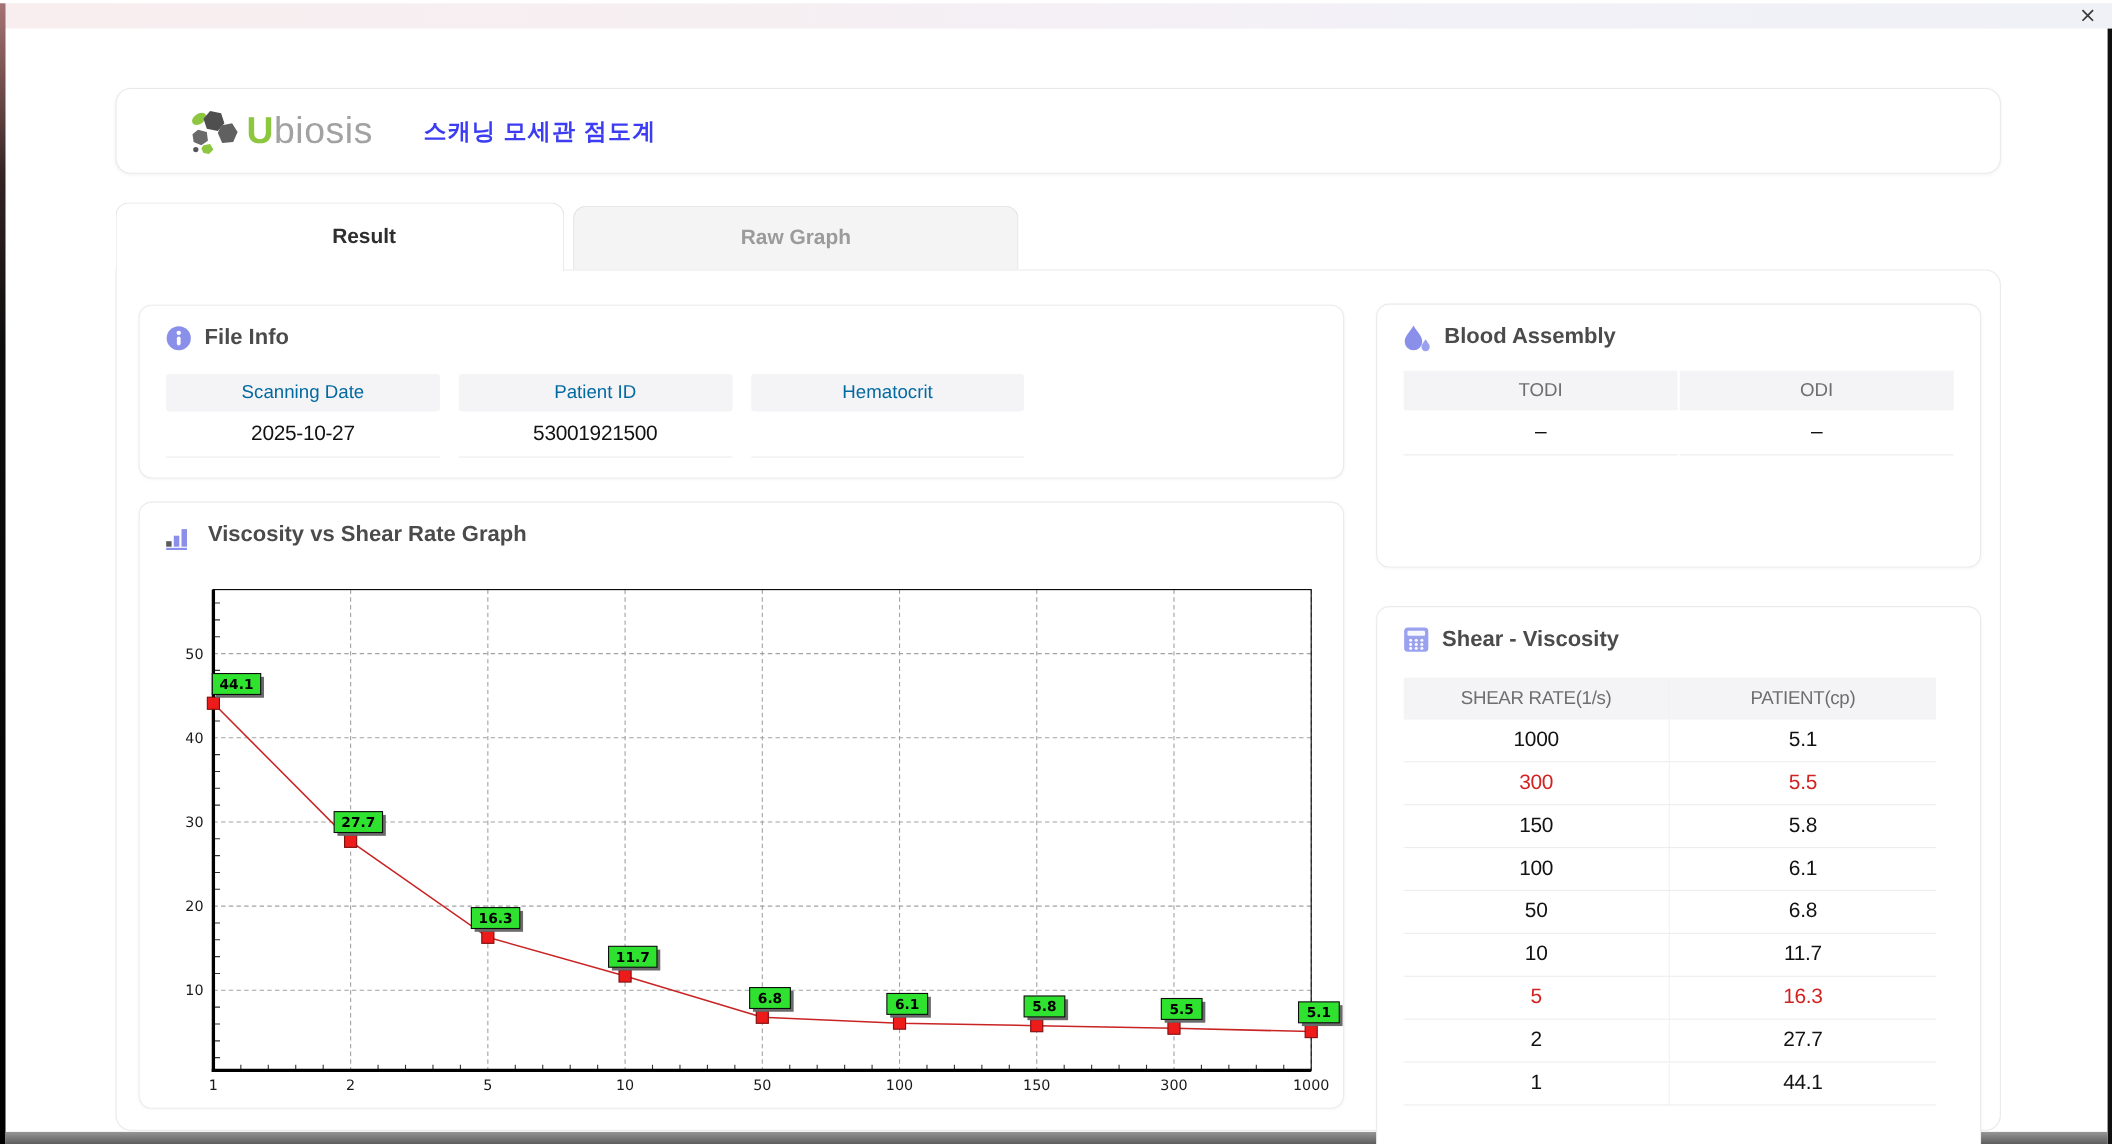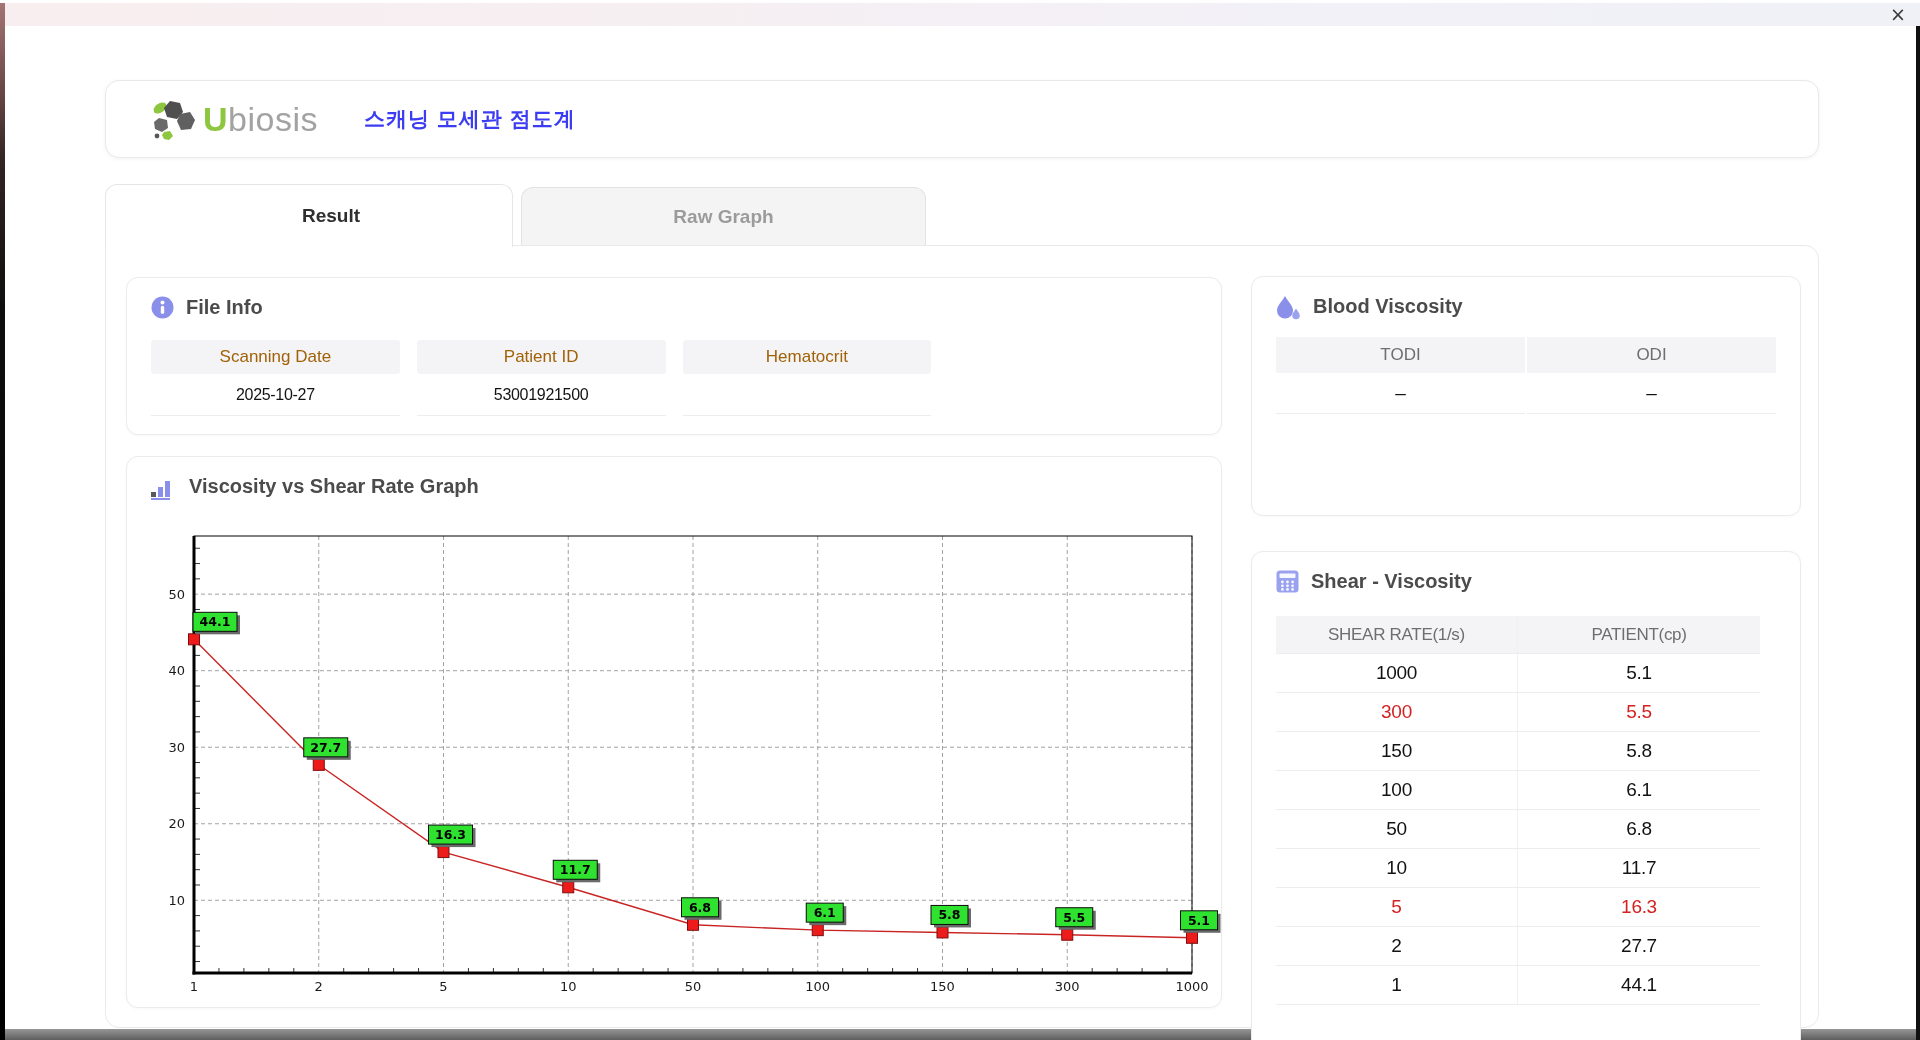--- a/index.html
+++ b/index.html
@@ -17,21 +17,21 @@
     font-family:"DejaVu Sans", sans-serif; cursor:default; }
   .edge-left { position:absolute; left:0; top:3px; width:5px; height:1037px;
     background:linear-gradient(180deg,#a57474 0%,#7c5454 6%,#342424 15%,#0d0d0d 30%,#000 100%); }
   .edge-right { position:absolute; right:0; top:26px; width:4px; height:1014px; background:#101010; }
   .edge-bottom { position:absolute; left:5px; top:1029px; width:1911px; height:11px;
     background:linear-gradient(180deg,#969696,#5e5e5e); }
 
   
   .header-card { position:absolute; left:105px; top:80px; width:1714px; height:78px;
     background:#fff; border:1px solid #e9e9eb; border-radius:14px;
-    box-shadow:0 1px 4px rgba(0,0,0,.05); display:flex; align-items:center; }
+    box-shadow:0 1px 4px rgba(0,0,0,.05); display:flex; align-items:center;padding-left:21px; }
   .logo { display:flex; align-items:center; gap:7px; margin-left:44px; }
   .logo-text { font-size:34px; font-weight:600; letter-spacing:.5px; line-height:1; }
   .logo-u { color:#8dc63f; }
   .logo-rest { color:#a2a2a2; font-weight:500; }
   .app-title { margin-left:46px; font-size:21px; font-weight:700; color:#3c3cf2; letter-spacing:1px; }
 
   
   .tab { position:absolute; display:flex; align-items:center; justify-content:center;
     font-size:19px; font-weight:700; border-radius:12px 12px 0 0; }
   .tab-result { left:105px; top:184px; width:408px; height:63px; background:#fff;
@@ -51,23 +51,23 @@
   .sv-card    { left:1145px; top:305px; width:550px;  height:500px; }
 
   .card-title { position:absolute; left:24px; top:18px; display:flex; align-items:flex-start;
     gap:12px; font-size:20px; font-weight:700; color:#4b4b4b; }
   .card-title svg { flex:0 0 auto; }
 
   
   .fi-fields { position:absolute; left:24px; top:62px; right:24px;
     display:grid; grid-template-columns:repeat(4,1fr); column-gap:17px; }
   .fi-head { height:34px; background:#f4f4f6; border-radius:3px; display:flex;
-    align-items:center; justify-content:center; font-size:17px; color:#a16207;text-align:center; }
+    align-items:center; justify-content:center; font-size:17px; color:#0369a1;text-align:center; }
   .fi-val { height:42px; display:flex; align-items:center; justify-content:center;
-    font-size:16px; color:#121212; border-bottom:1px solid #ededef; letter-spacing:-0.3px; }
+    font-size:19px; color:#121212; border-bottom:1px solid #ededef; letter-spacing:-0.3px; }
 
   
   .bv-tables { position:absolute; left:24px; top:60px; right:24px; }
   .bv-table { margin-bottom:12px; }
   .bv-row { display:grid; grid-template-columns:1fr 1fr; column-gap:2px; }
   .bv-row.head .bv-cell { height:36px; background:#f4f4f6; font-size:17px; color:#6e6e6e; }
   .bv-row.vals .bv-cell { height:41px; font-size:19px; color:#121212;
     border-bottom:1px solid #ececee; letter-spacing:-0.3px; }
   .bv-cell { display:flex; align-items:center; justify-content:center; }
 
@@ -277,21 +277,21 @@
         </svg>
     </div>
   </div>
 
   <div class="card bv-card">
     <div class="card-title">
       <svg width="25" height="27" viewBox="0 0 25 27">
         <path d="M9 1 C12 6.5 17 10.5 17 15.5 A8 8 0 1 1 1 15.5 C1 10.5 6 6.5 9 1 Z" fill="#8a90ea"></path>
         <path d="M20 13.5 C21.6 16.2 23.8 18.2 23.8 20.5 A3.8 3.8 0 1 1 16.2 20.5 C16.2 18.2 18.4 16.2 20 13.5 Z" fill="#9aa1ee"></path>
       </svg>
-      <span>Blood Viscosity</span>
+      <span>Blood Assembly</span>
     </div>
     <div class="bv-tables">
         <div class="bv-table">
           <div class="bv-row head">
             <div class="bv-cell">TODI</div>
             <div class="bv-cell">ODI</div>
           </div>
           <div class="bv-row vals">
             <div class="bv-cell">–</div>
             <div class="bv-cell">–</div>

